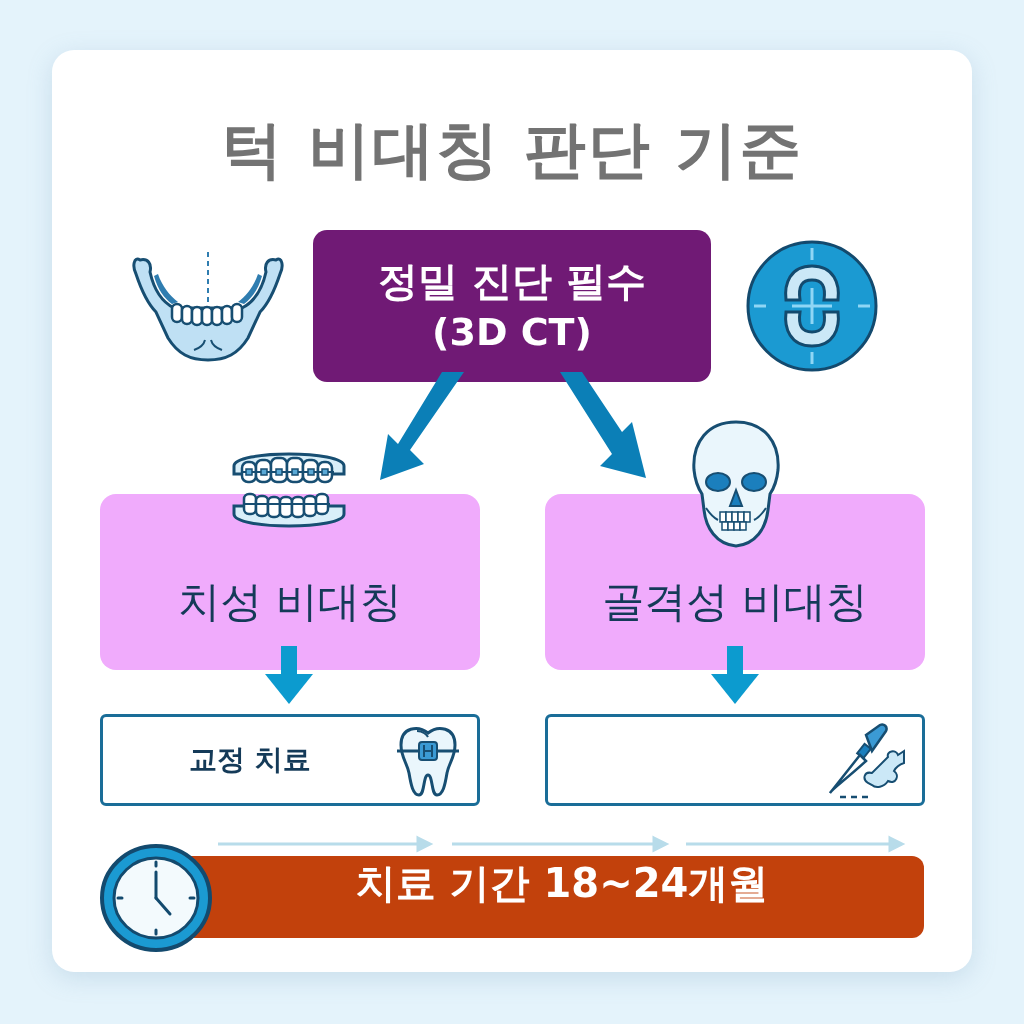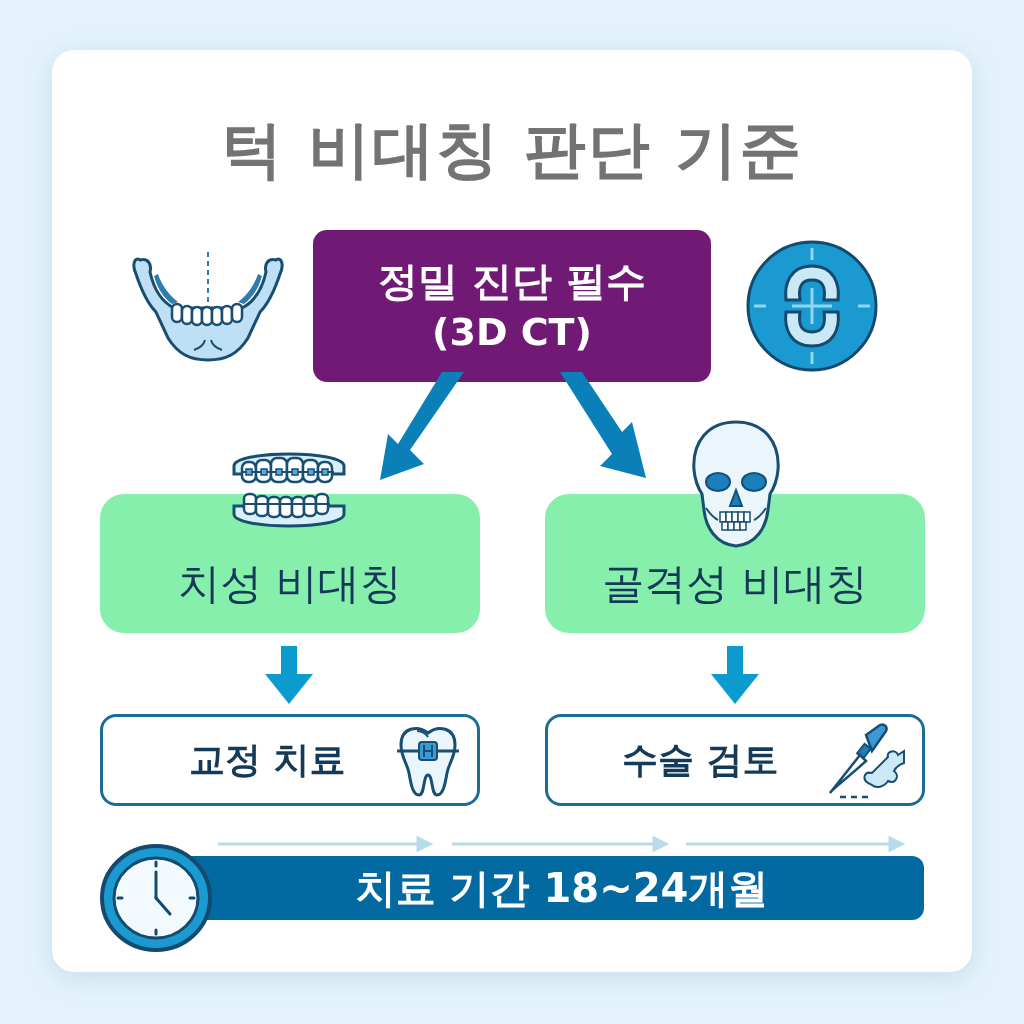--- a/index.html
+++ b/index.html
@@ -34,52 +34,52 @@
       border-radius: 14px;
       color: #ffffff;
       font-weight: bold;
       text-align: center;
       display: flex; flex-direction: column; justify-content: center; align-items: center;
     }
     .top-box .l1 { font-size: 40px; line-height: 52px; }
     .top-box .l2 { font-size: 38px; line-height: 50px; }
     .mid-box {
       position: absolute;
-      top: 494px; height: 139px;
-      background: #86efac;
-      border-radius: 24px;
+      top: 494px; height: 176px;
+      background: #f0abfc;
+      border-radius: 16px;
       display: flex; align-items: center; justify-content: center;
       font-size: 42px; color: #143a58;
     }
     .mid-left { left: 100px; width: 380px; }
     .mid-right { left: 545px; width: 380px; align-items: center; }
     .res-box {
       position: absolute;
       top: 714px; height: 92px;
       background: #ffffff;
       border: 3px solid #1a6d98;
-      border-radius: 16px;
+      border-radius: 6px;
       display: flex; align-items: center;
-      font-size: 36px; color: #143a58; font-weight: bold;
+      font-size: 28px; color: #143a58; font-weight: bold;
     }
     .res-left { left: 100px; width: 380px; }
     .res-right { left: 545px; width: 380px; }
     .res-label { position: absolute; top: 50%; transform: translateY(-50%); }
     .res-left .res-label { left: 86px; }
     .res-right .res-label { left: 74px; }
     .res-icon { position: absolute; top: 6px; }
     .res-left .res-icon { left: 290px; }
     .res-right .res-icon { left: 270px; }
     .duration-bar {
       position: absolute;
       left: 160px; top: 856px;
-      width: 764px; height: 64px;
-      background: #0369a1;
+      width: 764px; height: 82px;
+      background: #c2410c;
       border-radius: 12px;
-      display: flex; align-items: center; justify-content: center;
+      display: flex; justify-content: center;
       color: #ffffff; font-size: 40px; font-weight: bold;
       padding-left: 40px;
     }
     .abs { position: absolute; }
   </style>
 </head>
 <body>
 
 <div class="card"></div>
 
@@ -201,21 +201,20 @@
   <span class="res-label">교정 치료</span>
   <svg class="res-icon" width="70" height="76" viewBox="0 0 70 76">
     <path d="M35,10 C25,2 8,4 8,22 C8,34 14,40 16,50 C18,62 20,72 26,72 C32,72 30,52 35,52 C40,52 38,72 44,72 C50,72 52,62 54,50 C56,40 62,34 62,22 C62,4 45,2 35,10 Z" fill="#eaf6fc" stroke="#174e72" stroke-width="3"></path>
     <path d="M24,8 C30,8 34,12 35,14" fill="none" stroke="#174e72" stroke-width="2"></path>
     <line x1="4" y1="28" x2="66" y2="28" stroke="#174e72" stroke-width="3"></line>
     <rect x="26" y="19" width="18" height="18" rx="3" fill="#3b9ad4" stroke="#174e72" stroke-width="2"></rect>
     <path d="M31,22 L31,34 M39,22 L39,34 M31,28 L39,28" stroke="#174e72" stroke-width="2"></path>
   </svg>
 </div>
 <div class="res-box res-right">
-  <span class="res-label">수술 검토</span>
   <svg class="res-icon" width="90" height="80" viewBox="0 0 90 80">
     <path d="M48,12 L62,2 C66,0 70,4 68,8 L54,28 Z" fill="#3b9ad4" stroke="#174e72" stroke-width="2.5"></path>
     <rect x="40" y="24" width="12" height="8" transform="rotate(-52 46 28)" fill="#1b7fbd" stroke="#174e72" stroke-width="2"></rect>
     <path d="M42,32 L12,70 C14,66 26,58 48,38 Z" fill="#ffffff" stroke="#174e72" stroke-width="2.5"></path>
     <path d="M50,60 C44,56 46,48 54,50 L70,34 C68,28 78,26 80,32 L86,28 L86,40 C80,42 78,44 76,48 C82,52 78,62 70,58 C66,64 58,66 54,62 Z" fill="#cbe8f7" stroke="#174e72" stroke-width="2"></path>
     <line x1="22" y1="74" x2="52" y2="74" stroke="#174e72" stroke-width="2.5" stroke-dasharray="6,5"></line>
   </svg>
 </div>
 
 <svg class="abs" style="left:218px;top:834px" width="690" height="20" viewBox="0 0 690 20">

